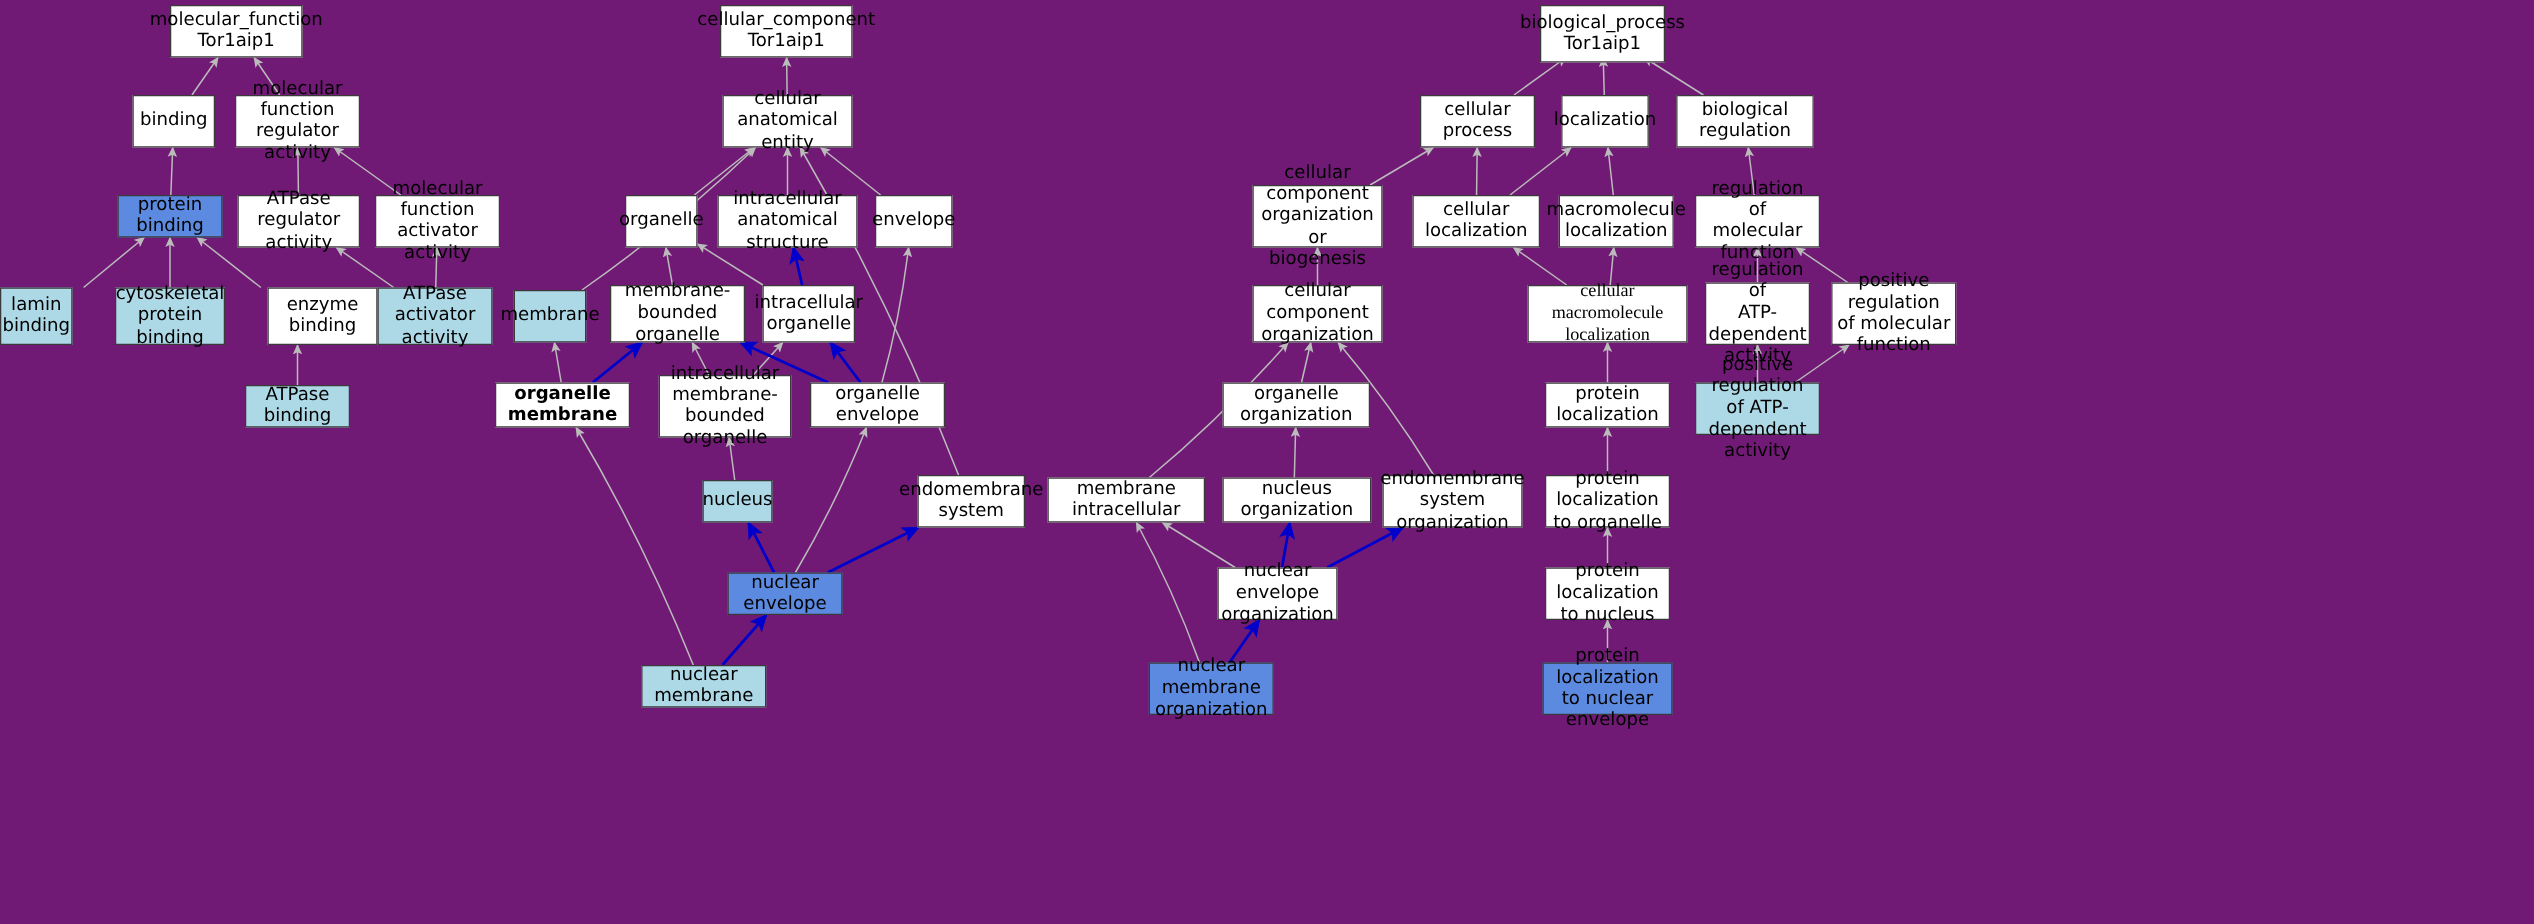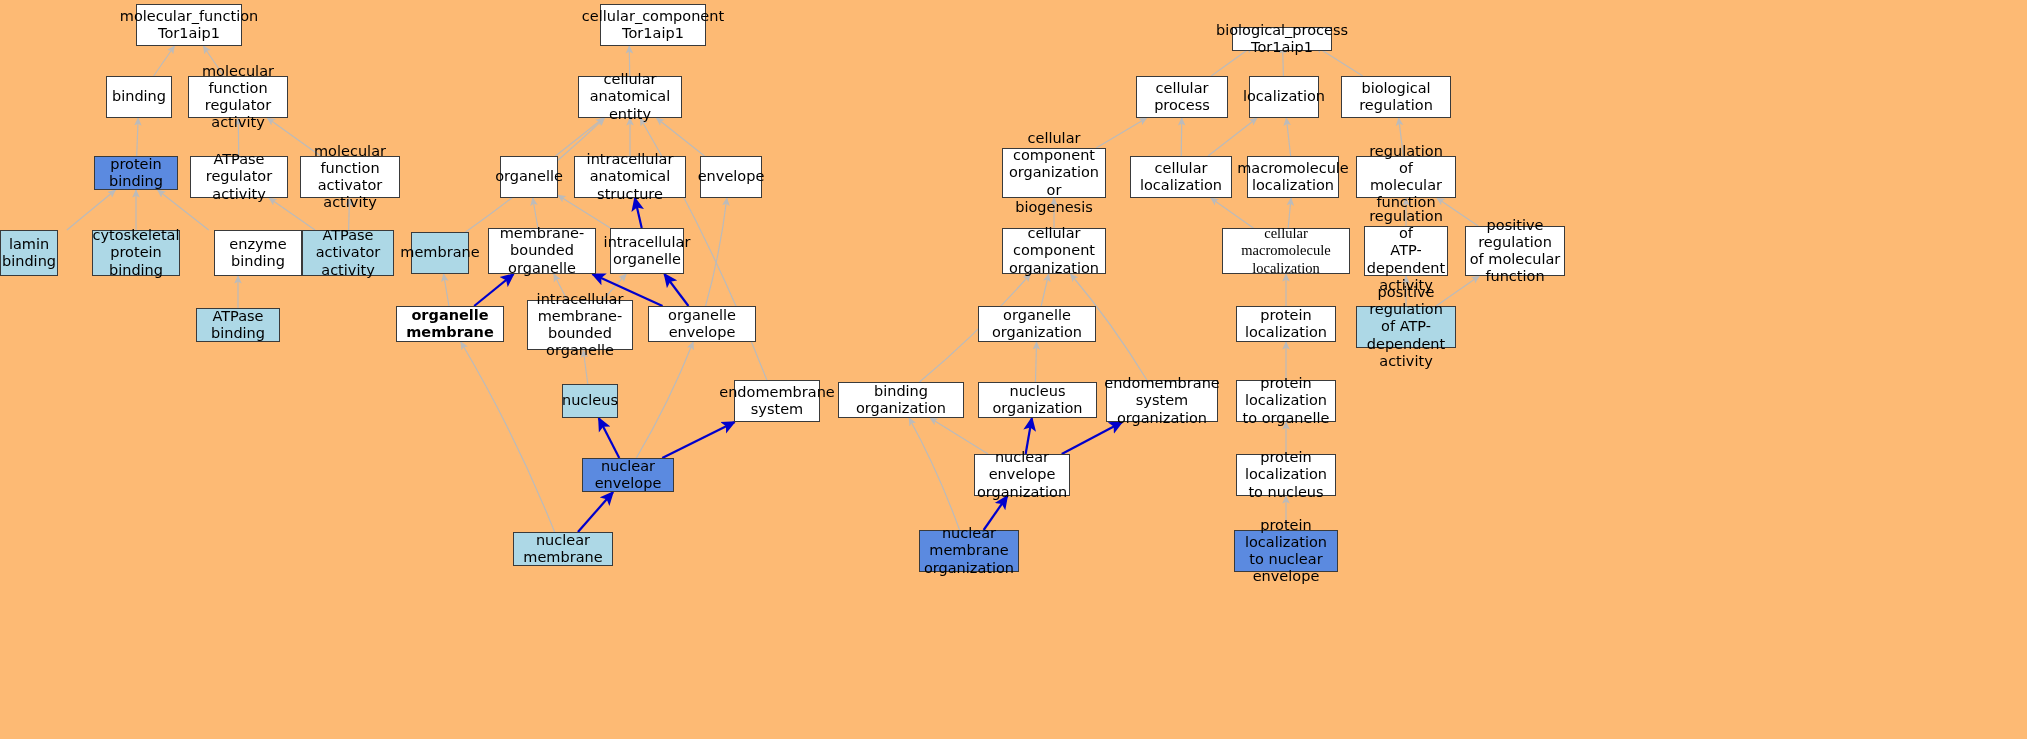--- a/index.html
+++ b/index.html
@@ -4,21 +4,21 @@
 <style>
   html, body {
     margin: 0;
     padding: 0;
     background: #ffffff;
   }
   #canvas {
     position: relative;
     width: 2027px;
     height: 739px;
-    background: #fdba74;
+    background: #701a75;
     font-family: "DejaVu Sans", "Liberation Sans", sans-serif;
     overflow: hidden;
   }
   #edges {
     position: absolute;
     left: 0;
     top: 0;
     width: 2027px;
     height: 739px;
     pointer-events: none;
@@ -131,21 +131,21 @@
 activity</span></div>
       <div class="node fill-white" style="left: 300px; top: 156px; width: 100px; height: 42px;"><span>molecular function
 activator activity</span></div>
       <div class="node fill-lightblue" style="left: 0px; top: 230px; width: 58px; height: 46px;"><span>lamin binding</span></div>
       <div class="node fill-lightblue" style="left: 92px; top: 230px; width: 88px; height: 46px;"><span>cytoskeletal
 protein binding</span></div>
       <div class="node fill-white" style="left: 194px; top: 230px; width: 88px; height: 46px; margin-left: 20px;"><span>enzyme binding</span></div>
       <div class="node fill-lightblue" style="left: 302px; top: 230px; width: 92px; height: 46px;"><span>ATPase activator
 activity</span></div>
       <div class="node fill-lightblue" style="left: 196px; top: 308px; width: 84px; height: 34px;"><span>ATPase binding</span></div>
-      <div class="node fill-white" style="left: 576px; top: 4px; width: 106px; height: 42px; margin-left: 24px;"><span>cellular_component
+      <div class="node fill-white" style="left: 576px; top: 4px; width: 106px; height: 42px;"><span>cellular_component
 Tor1aip1</span></div>
       <div class="node fill-white" style="left: 578px; top: 76px; width: 104px; height: 42px;"><span>cellular anatomical
 entity</span></div>
       <div class="node fill-white" style="left: 500px; top: 156px; width: 58px; height: 42px;"><span>organelle</span></div>
       <div class="node fill-white" style="left: 574px; top: 156px; width: 112px; height: 42px;"><span>intracellular
 anatomical structure</span></div>
       <div class="node fill-white" style="left: 700px; top: 156px; width: 62px; height: 42px;"><span>envelope</span></div>
       <div class="node fill-lightblue" style="left: 411px; top: 232px; width: 58px; height: 42px;"><span>membrane</span></div>
       <div class="node fill-white" style="left: 488px; top: 228px; width: 108px; height: 46px;"><span>membrane-bounded
 organelle</span></div>
@@ -154,21 +154,21 @@
       <div class="node fill-white" style="left: 396px; top: 306px; width: 108px; height: 36px; font-weight: bold;"><span>organelle membrane</span></div>
       <div class="node fill-white" style="left: 527px; top: 300px; width: 106px; height: 50px;"><span>intracellular
 membrane-bounded
 organelle</span></div>
       <div class="node fill-white" style="left: 648px; top: 306px; width: 108px; height: 36px;"><span>organelle envelope</span></div>
       <div class="node fill-white" style="left: 734px; top: 380px; width: 86px; height: 42px;"><span>endomembrane
 system</span></div>
       <div class="node fill-lightblue" style="left: 562px; top: 384px; width: 56px; height: 34px; justify-content: center;"><span>nucleus</span></div>
       <div class="node fill-blue" style="left: 582px; top: 458px; width: 92px; height: 34px;"><span>nuclear envelope</span></div>
       <div class="node fill-lightblue" style="left: 513px; top: 532px; width: 100px; height: 34px;"><span>nuclear membrane</span></div>
-      <div class="node fill-white" style="left: 1232px; top: 4px; width: 100px; height: 24px; margin-top: 23px;"><span>biological_process
+      <div class="node fill-white" style="left: 1232px; top: 4px; width: 100px; height: 46px;"><span>biological_process
 Tor1aip1</span></div>
       <div class="node fill-white" style="left: 1136px; top: 76px; width: 92px; height: 42px;"><span>cellular process</span></div>
       <div class="node fill-white" style="left: 1249px; top: 76px; width: 70px; height: 42px;"><span>localization</span></div>
       <div class="node fill-white" style="left: 1341px; top: 76px; width: 110px; height: 42px;"><span>biological regulation</span></div>
       <div class="node fill-white" style="left: 1002px; top: 148px; width: 104px; height: 50px;"><span>cellular component
 organization
 or biogenesis</span></div>
       <div class="node fill-white" style="left: 1130px; top: 156px; width: 102px; height: 42px;"><span>cellular localization</span></div>
       <div class="node fill-white" style="left: 1247px; top: 156px; width: 92px; height: 42px;"><span>macromolecule
 localization</span></div>
@@ -182,21 +182,21 @@
 ATP-dependent
 activity</span></div>
       <div class="node fill-white" style="left: 1465px; top: 226px; width: 100px; height: 50px;"><span>positive regulation
 of molecular
 function</span></div>
       <div class="node fill-white" style="left: 978px; top: 306px; width: 118px; height: 36px;"><span>organelle organization</span></div>
       <div class="node fill-white" style="left: 1236px; top: 306px; width: 100px; height: 36px;"><span>protein localization</span></div>
       <div class="node fill-lightblue" style="left: 1356px; top: 306px; width: 100px; height: 42px;"><span>positive regulation
 of ATP-dependent
 activity</span></div>
-      <div class="node fill-white" style="left: 838px; top: 382px; width: 126px; height: 36px;"><span>binding organization</span></div>
+      <div class="node fill-white" style="left: 838px; top: 382px; width: 126px; height: 36px;"><span>membrane intracellular</span></div>
       <div class="node fill-white" style="left: 978px; top: 382px; width: 119px; height: 36px;"><span>nucleus organization</span></div>
       <div class="node fill-white" style="left: 1106px; top: 380px; width: 112px; height: 42px;"><span>endomembrane
 system organization</span></div>
       <div class="node fill-white" style="left: 1236px; top: 380px; width: 100px; height: 42px;"><span>protein localization
 to organelle</span></div>
       <div class="node fill-white" style="left: 974px; top: 454px; width: 96px; height: 42px;"><span>nuclear envelope
 organization</span></div>
       <div class="node fill-white" style="left: 1236px; top: 454px; width: 100px; height: 42px;"><span>protein localization
 to nucleus</span></div>
       <div class="node fill-blue" style="left: 919px; top: 530px; width: 100px; height: 42px;"><span>nuclear membrane

